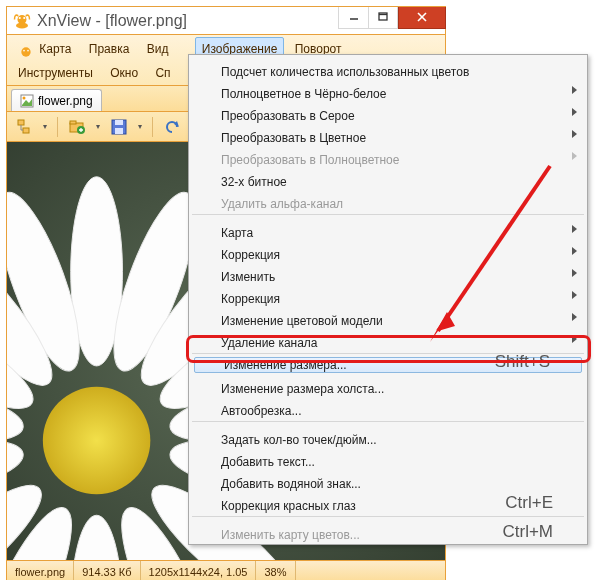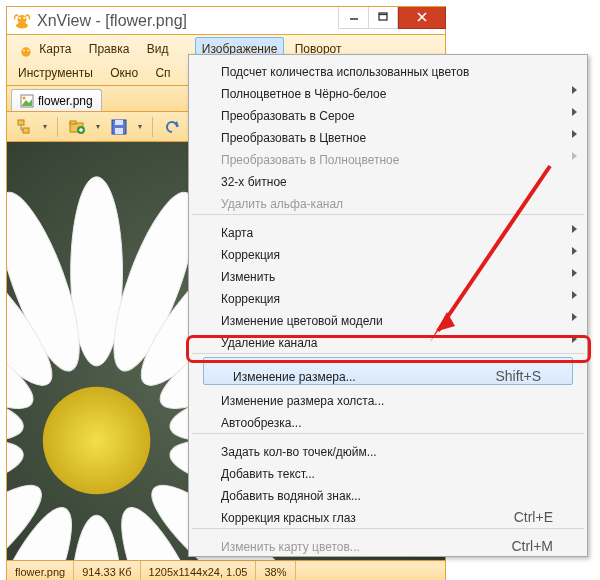--- a/index.html
+++ b/index.html
@@ -99,26 +99,26 @@
   .dditem {
     display: flex;
     align-items: flex-end;
     height: 22px;
     padding: 0 28px 0 30px;
     position: relative;
     color: #222;
     cursor: default;
   }
   .dditem .lbl { flex: 1; }
-  .dditem .shortcut { color: #555; font-size: 14px; padding-right: 4px; }
+  .dditem .shortcut { color: #555; font-size: 17px; padding-right: 4px; }
   .dditem .sub::after { content: ""; position: absolute; right: 8px; top: 7px; border-left: 5px solid #555; border-top: 4px solid transparent; border-bottom: 4px solid transparent; }
   .dditem.disabled { color: #9a9a9a; }
   .dditem.disabled .sub::after { border-left-color: #bcbcbc; }
   .ddsep { height: 1px; background: #d6d6d6; margin: 3px 1px; }
-  .dditem.highlighted { background: linear-gradient(#eaf3ff,#d8e9fb); border:1px solid #8cb8e0; padding: 0 27px 0 29px; border-radius:2px; height:28px; margin:1px 12px; }
+  .dditem.highlighted { background: linear-gradient(#eaf3ff,#d8e9fb); border:1px solid #8cb8e0; padding: 0 27px 0 29px; border-radius:2px; height:16px; margin:1px 3px; }
 
   
   .red-rect {
     position: absolute;
     left: 186px; top: 335px;
     width: 405px; height: 28px;
     border: 3px solid #e21b1b;
     border-radius: 7px;
     pointer-events: none;
   }

